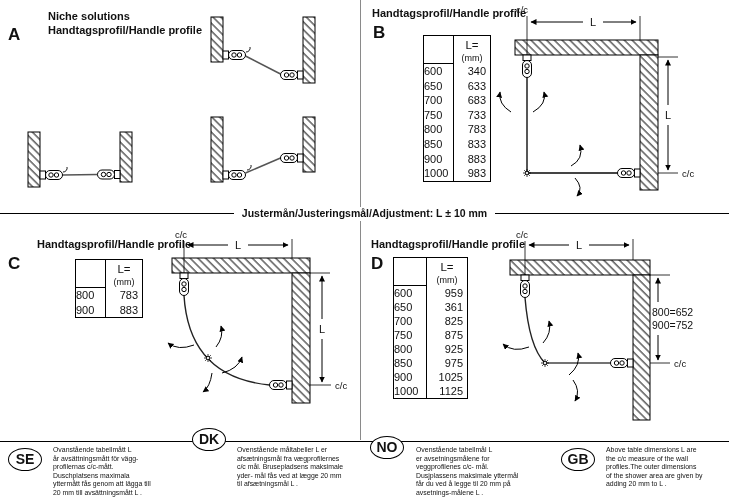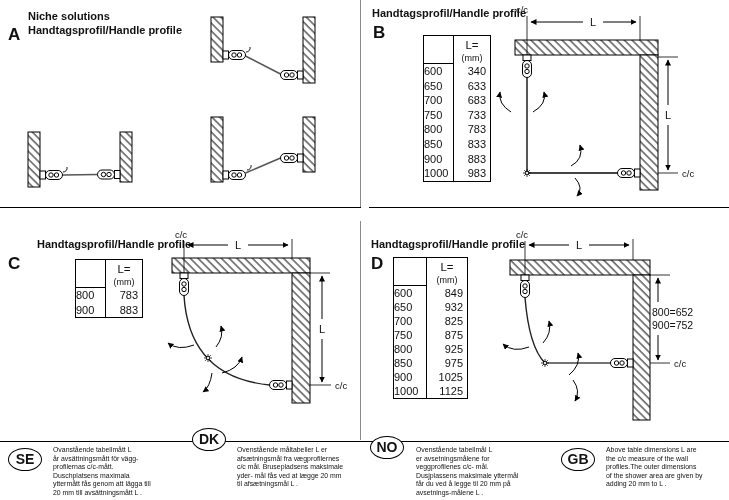--- a/index.html
+++ b/index.html
@@ -32,26 +32,27 @@
   svg{position:absolute;overflow:visible;}
   svg text{font-family:"Liberation Sans",sans-serif;fill:#111;}
 </style>
 </head>
 <body>
 
 <div class="vdiv" style="left:360px;top:0;height:207px;"></div>
 <div class="vdiv" style="left:360px;top:221px;height:219px;"></div>
 <div class="divider">
   <div class="ln"></div>
+  <div class="tx">Justermån/Justeringsmål/Adjustment: L ± 10 mm</div>
   <div class="ln"></div>
 </div>
 <div class="footer-rule"></div>
 
 <div class="abs section-letter" style="left:8px;top:26px;">A</div>
-<div class="abs section-title" style="left:28px;top:9px;"><span>Niche solutions</span><br><span>Handtagsprofil/Handle profile</span></div>
+<div class="abs section-title" style="left:48px;top:9px;"><span>Niche solutions</span><br><span>Handtagsprofil/Handle profile</span></div>
 
 <svg style="left:0;top:0;" width="360" height="207" viewBox="0 0 360 207">
   <defs>
     <pattern id="hatchA" width="5.5" height="5.5" patternUnits="userSpaceOnUse" patternTransform="rotate(-45)">
       <rect width="5.5" height="5.5" fill="#fff"></rect>
         <line x1="1" y1="0" x2="1" y2="5.5" stroke="#222" stroke-width="1.1"></line>
     </pattern>
   </defs>
 
   <g>
@@ -295,25 +296,25 @@
 <div class="dim-table wide" style="left:393px;top:257px;">
   <div class="thead">
     <div class="th-l"></div>
     <div class="th-r">
       <div class="hv">L=</div>
       <div class="hu">(mm)</div>
     </div>
   </div>
   <div class="trow">
       <div class="cl">600</div>
-      <div class="cr">849</div>
+      <div class="cr">959</div>
     </div>
   <div class="trow">
       <div class="cl">650</div>
-      <div class="cr">932</div>
+      <div class="cr">361</div>
     </div>
   <div class="trow">
       <div class="cl">700</div>
       <div class="cr">825</div>
     </div>
   <div class="trow">
       <div class="cl">750</div>
       <div class="cr">875</div>
     </div>
   <div class="trow">

